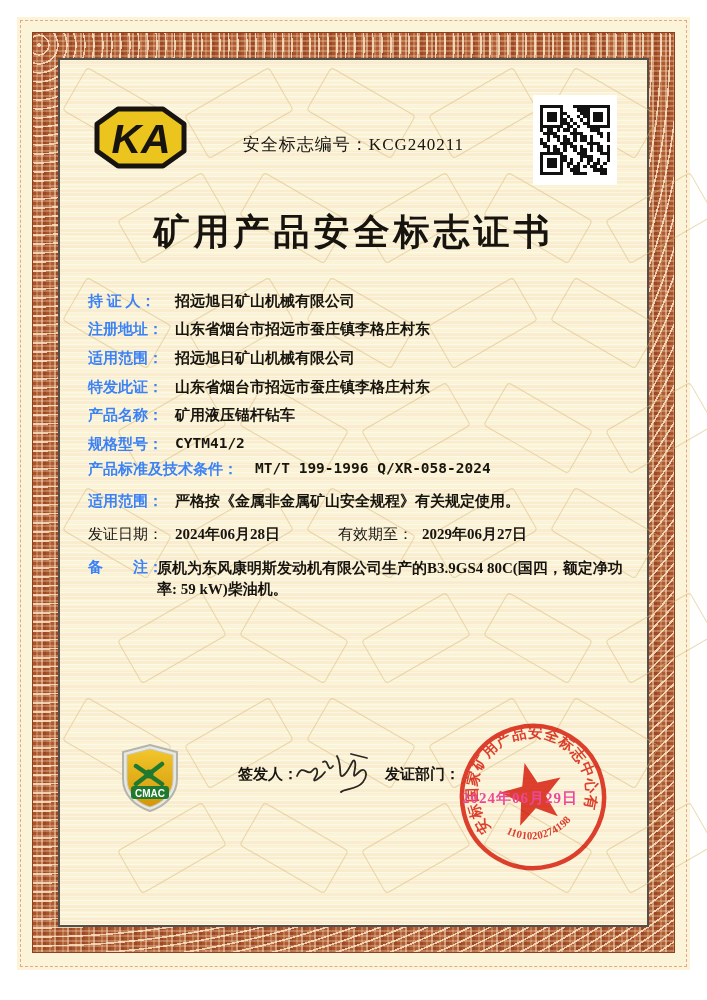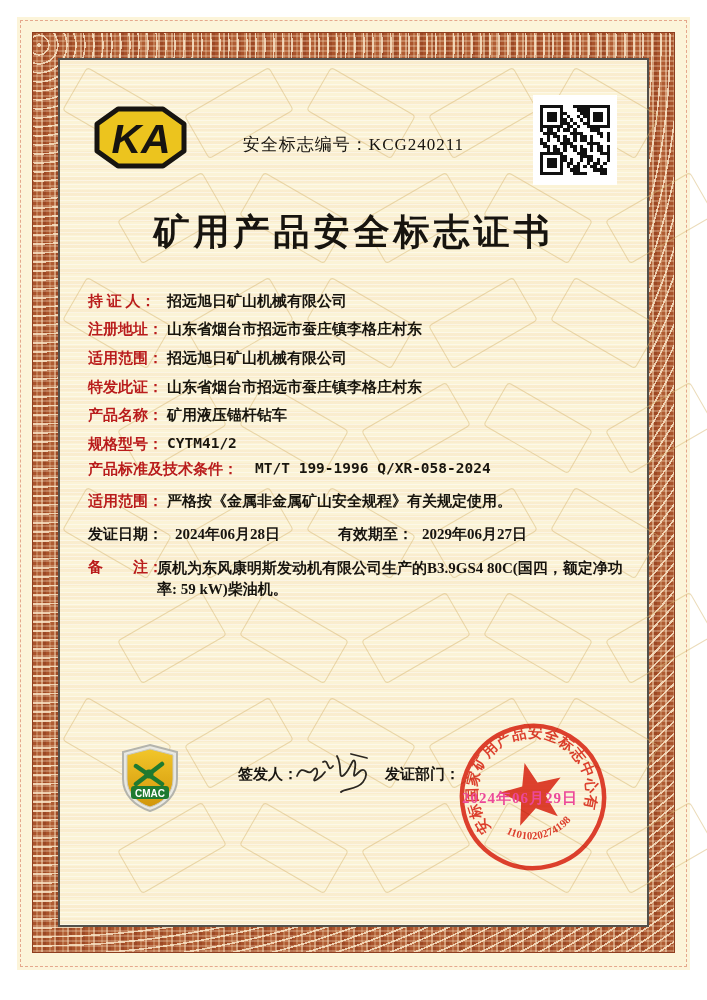--- a/index.html
+++ b/index.html
@@ -23,26 +23,26 @@
   .layer{position:absolute;inset:0;}
   
   .ka-logo{position:absolute;left:94px;top:106px;}
   .cert-no{position:absolute;left:0;top:133px;width:707px;text-align:center;font-size:17px;letter-spacing:1px;}
   .qr-box{position:absolute;left:533px;top:95px;width:84px;height:90px;background:#fff;}
   .qr-box svg{position:absolute;left:7px;top:8px;width:70px;height:74px;}
   .title{position:absolute;left:0;top:208px;width:707px;text-align:center;
          font-size:36px;font-weight:900;letter-spacing:4px;}
   
   .row{position:absolute;left:88px;font-size:15px;white-space:nowrap;}
-  .lbl{font-weight:bold;color:#b91c1c;text-align:center;}
-  .val{position:absolute;left:79px;top:0;font-weight:600;color:#18150e;}
+  .lbl{font-weight:bold;color:#3b82f6;text-align:center;}
+  .val{position:absolute;left:87px;top:0;font-weight:600;color:#18150e;}
   .val.mono{font-family:"DejaVu Sans Mono","Liberation Mono",monospace;font-weight:bold;font-size:14.5px;}
   .val.wide{left:167px;}
   .remark-val{position:absolute;left:69px;top:0;width:470px;white-space:normal;font-weight:600;line-height:21px;}
-  .inline-lbl{position:absolute;font-weight:bold;}
+  .inline-lbl{position:absolute;font-weight:normal;}
   .inline-val{position:absolute;font-weight:600;}
   .statement{position:absolute;left:88px;top:640px;width:534px;font-size:15px;line-height:21.5px;
              text-indent:2em;text-align:justify;font-weight:600;}
   
   .cmac{position:absolute;left:117px;top:743px;}
   .signer{position:absolute;left:238px;top:765px;font-size:15px;font-weight:bold;}
   .sig{position:absolute;left:293px;top:748px;}
   .dept{position:absolute;left:385px;top:765px;font-size:15px;font-weight:bold;}
   .seal{position:absolute;left:455px;top:719px;width:156px;height:156px;mix-blend-mode:multiply;}
   .seal-date{position:absolute;left:462px;top:789px;font-size:15px;font-weight:bold;color:#ec4899;

